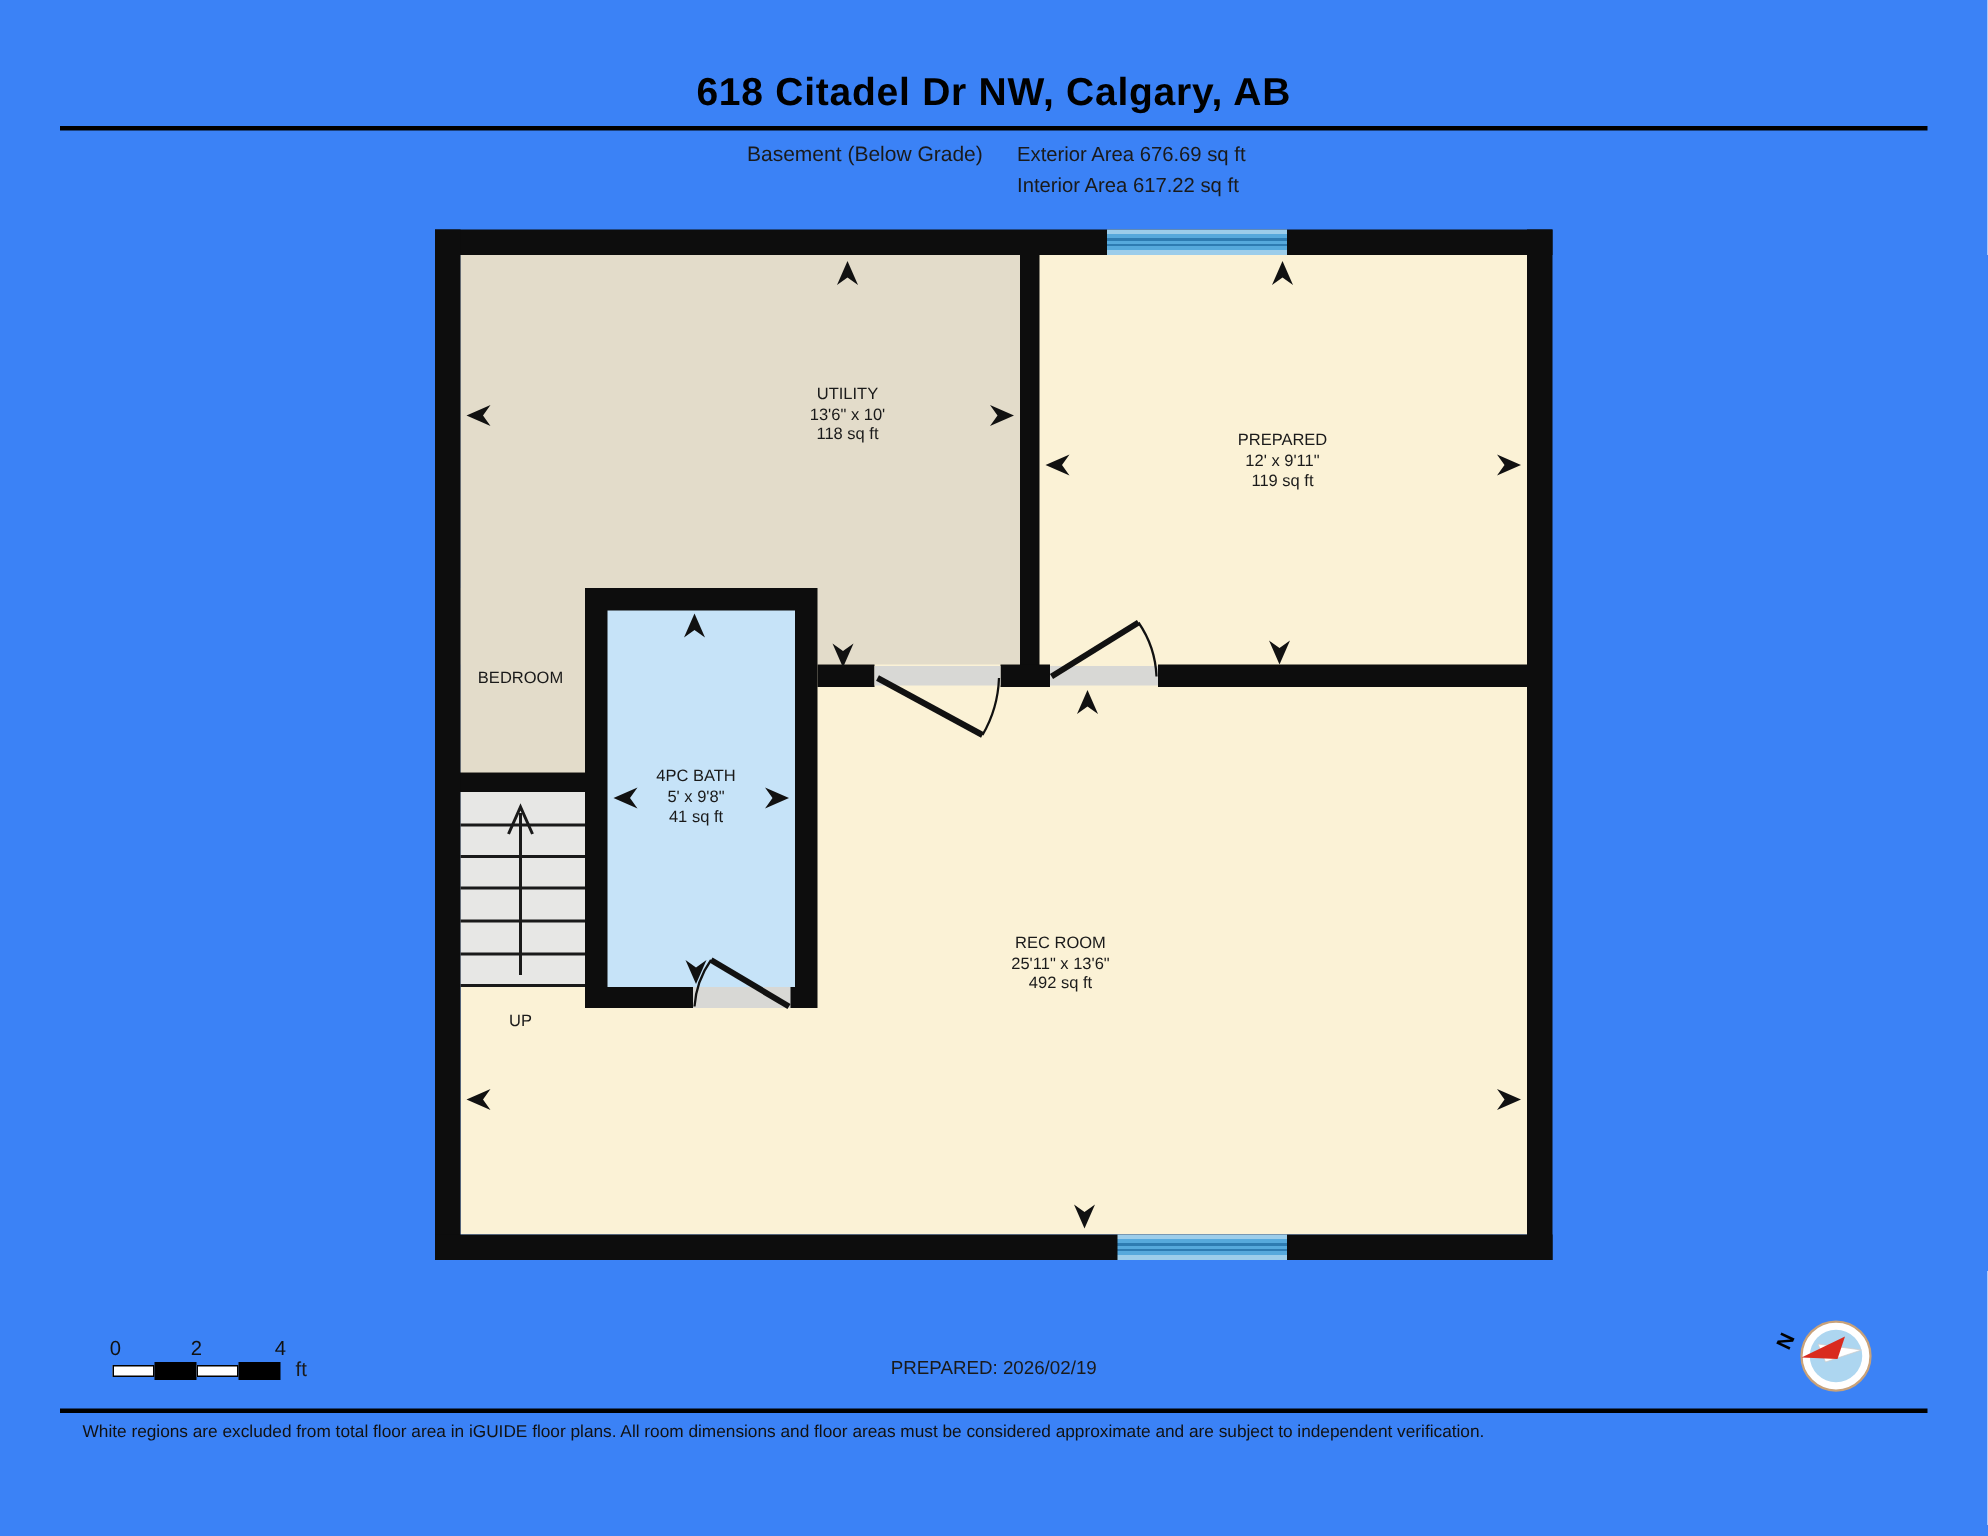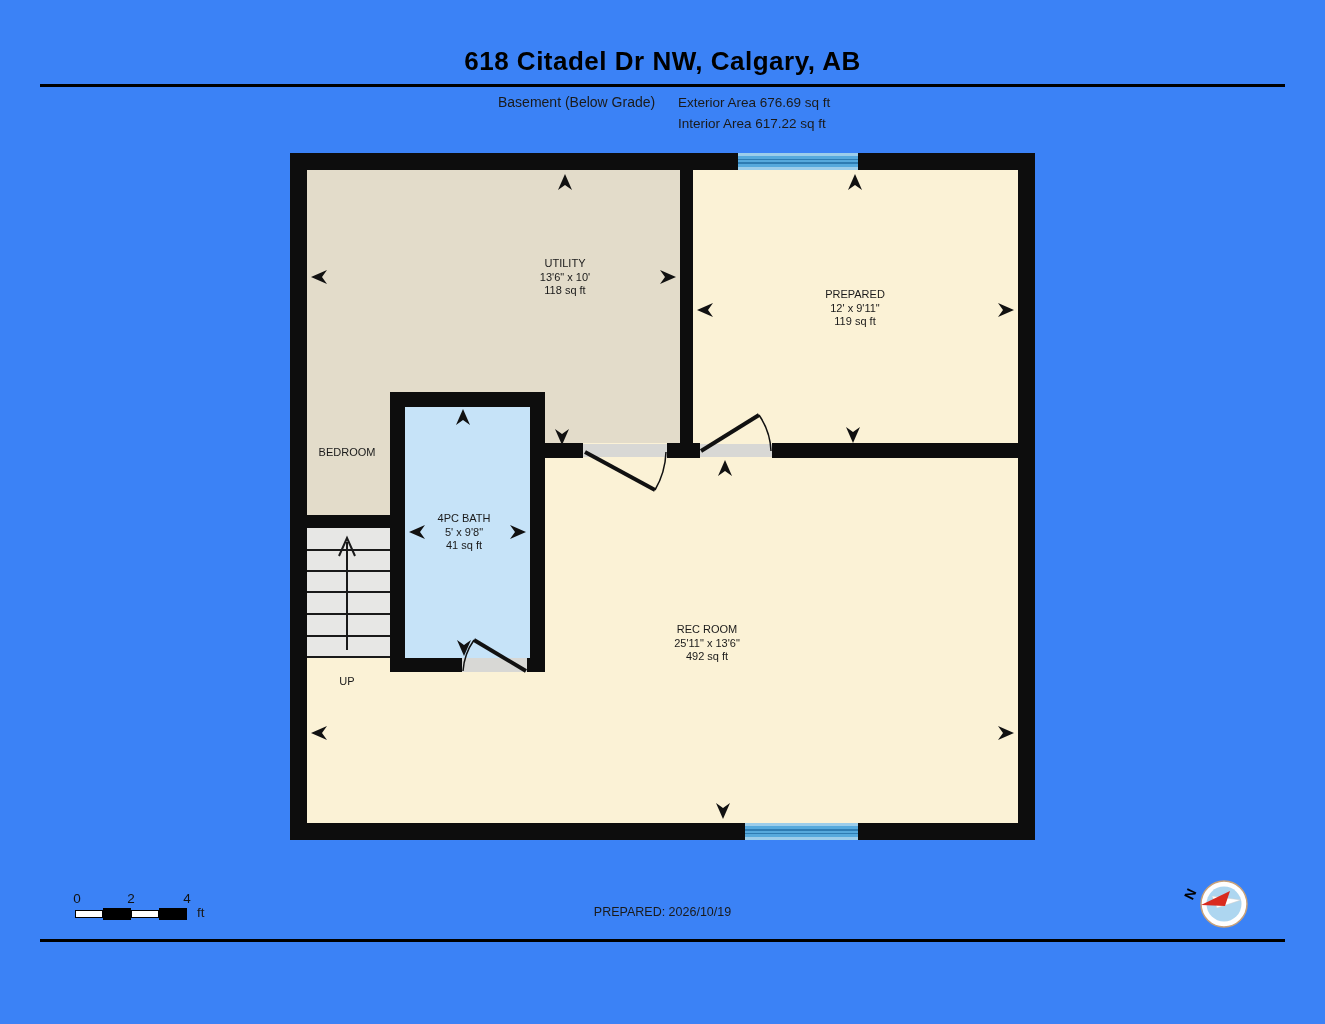--- a/index.html
+++ b/index.html
@@ -212,25 +212,26 @@
     <span class="tick" style="left:112px;">4</span>
     <div class="bar">
       <div class="seg w" style="left:0;width:28px;"></div>
       <div class="seg b" style="left:28px;width:28px;"></div>
       <div class="seg w" style="left:56px;width:28px;"></div>
       <div class="seg b" style="left:84px;width:28px;"></div>
     </div>
     <span class="unit">ft</span>
   </div>
 
-  <div class="prepared">PREPARED: 2026/10/19</div>
+  <div class="prepared">PREPARED: 2026/02/19</div>
 
   <span class="north">N</span>
   <svg class="compass" viewBox="0 0 56 56">
     <circle cx="28" cy="28" r="23" fill="#ffffff" stroke="#C8A27A" stroke-width="1.5"></circle>
     <circle cx="28" cy="28" r="17.5" fill="#ADD6F0"></circle>
     <polygon points="45,24 16,20 21,32" fill="#ffffff" stroke="#cccccc" stroke-width="0.5"></polygon>
     <polygon points="5,29 34,15 29,30" fill="#D92B1F"></polygon>
   </svg>
 
   <div class="rule bottom"></div>
+  <div class="disclaimer">White regions are excluded from total floor area in iGUIDE floor plans. All room dimensions and floor areas must be considered approximate and are subject to independent verification.</div>
 
 </div>
 
 </body></html>

